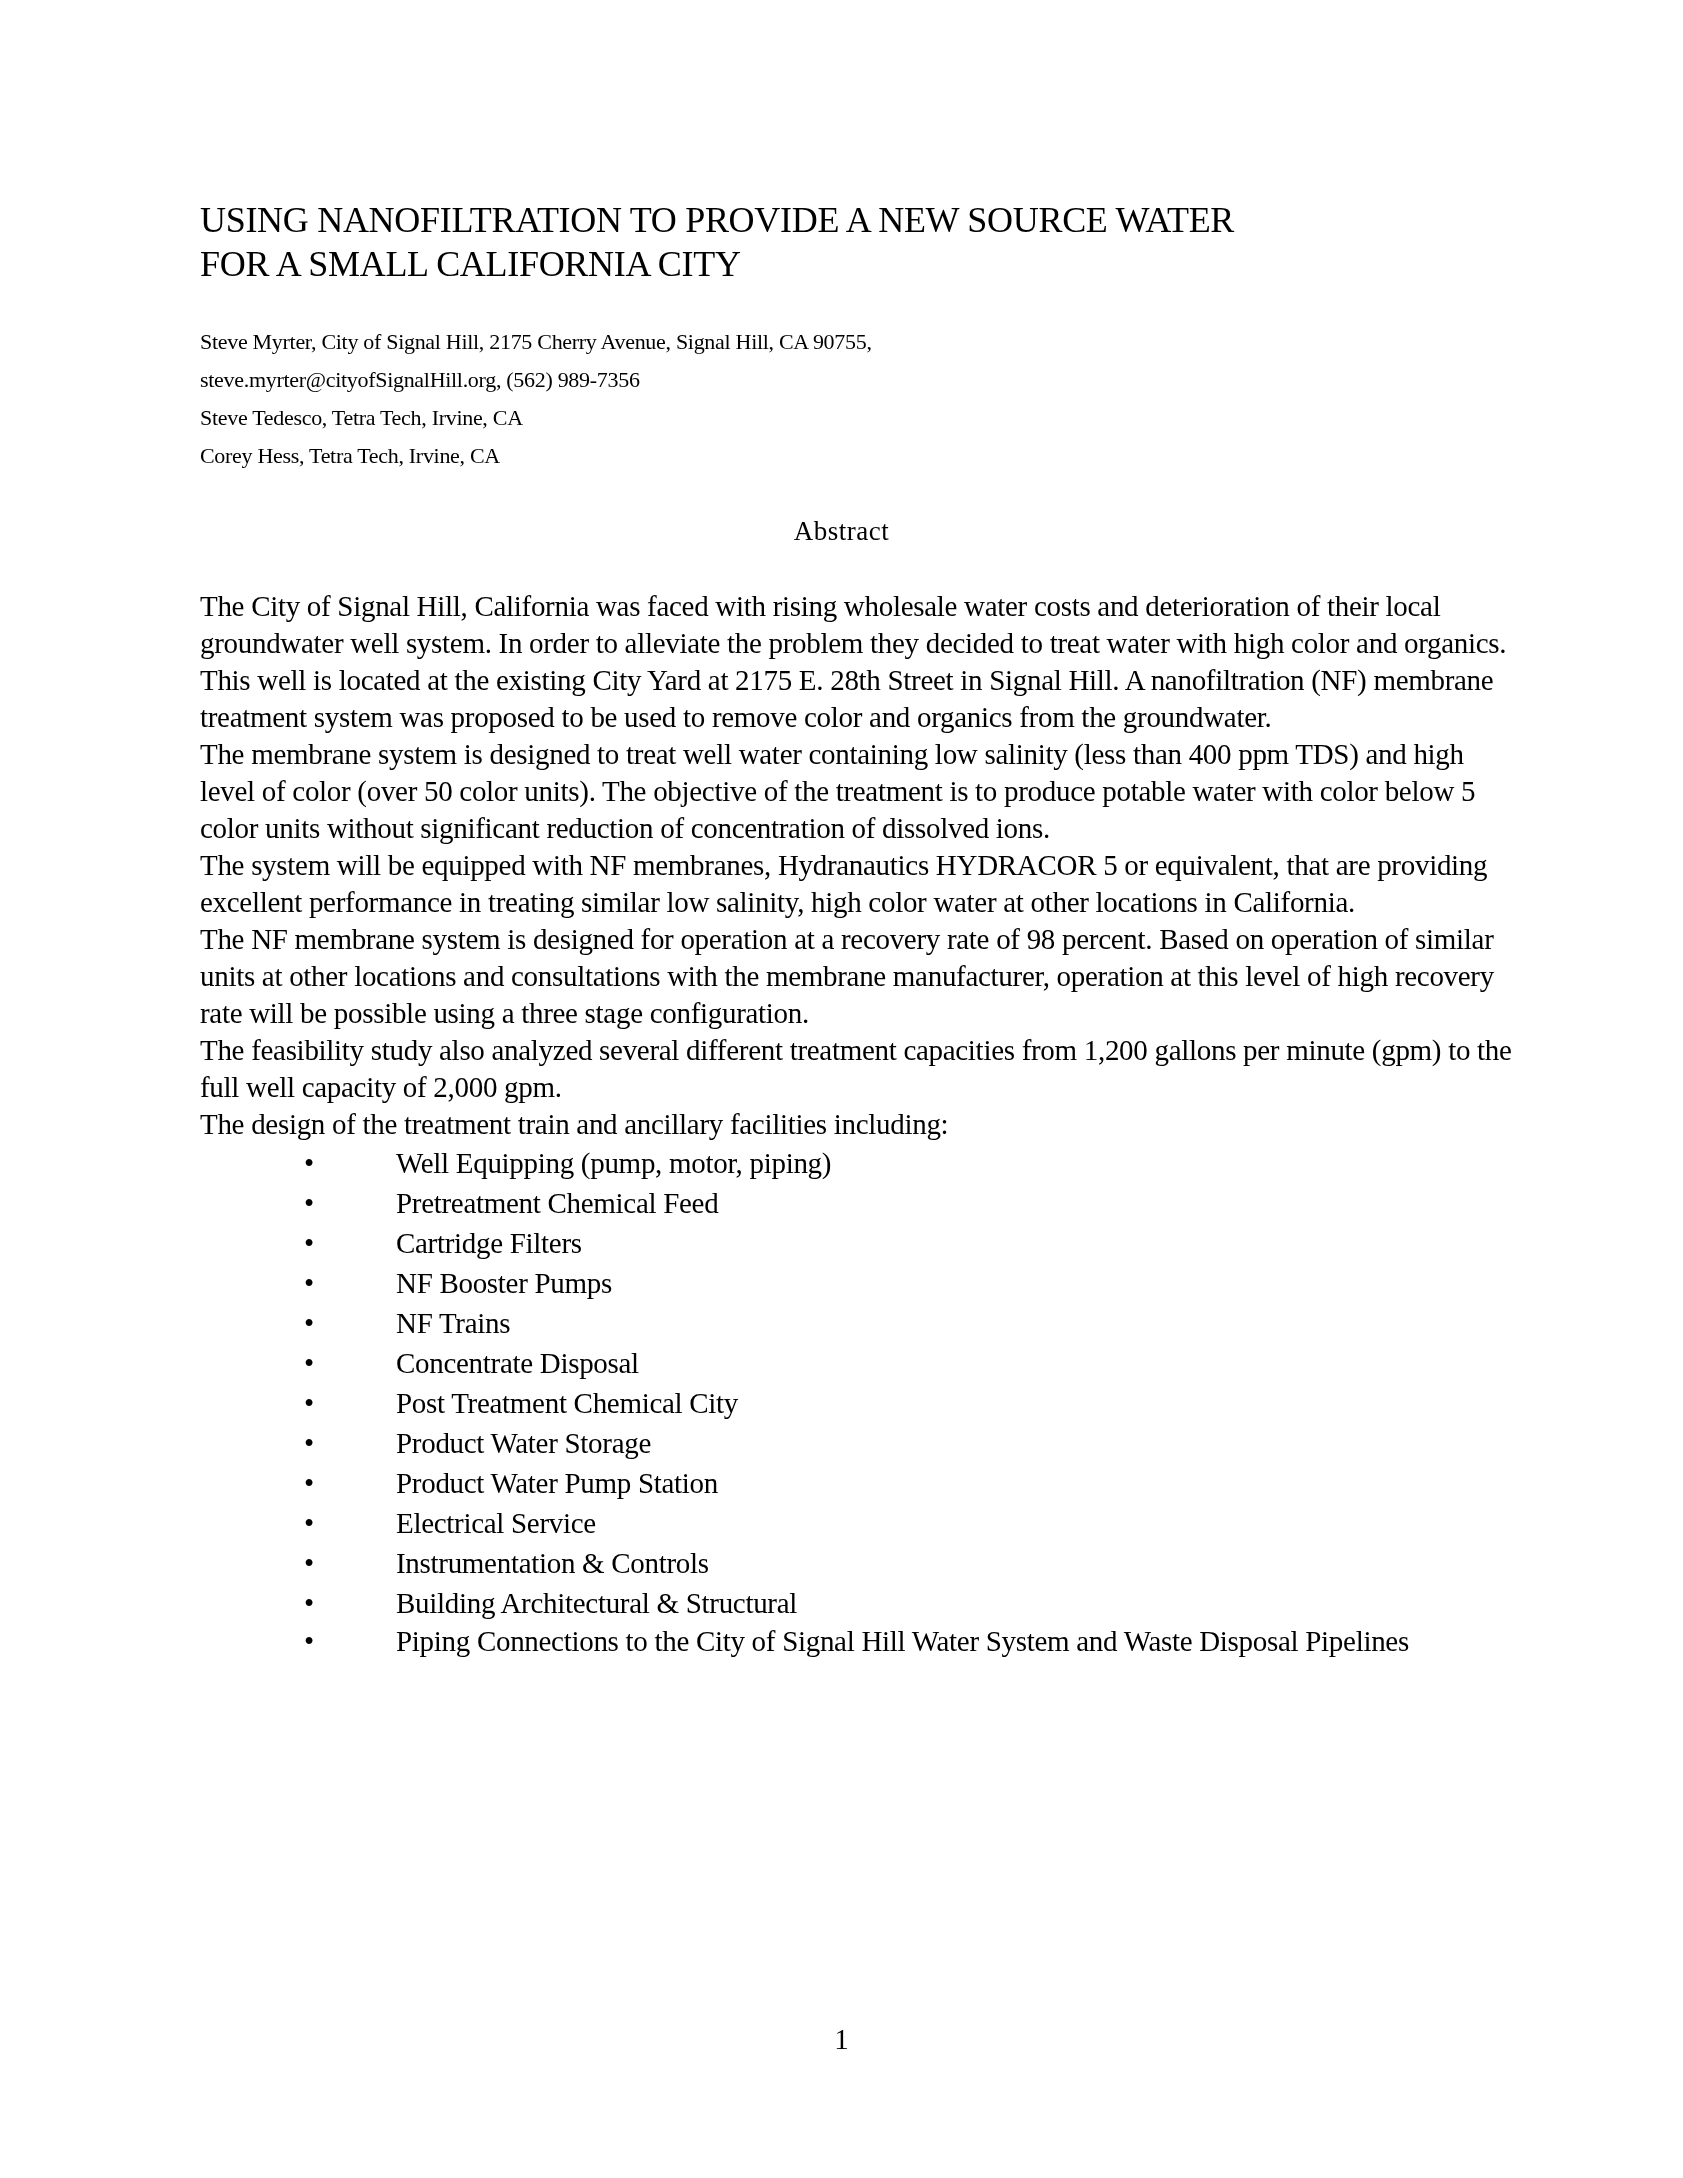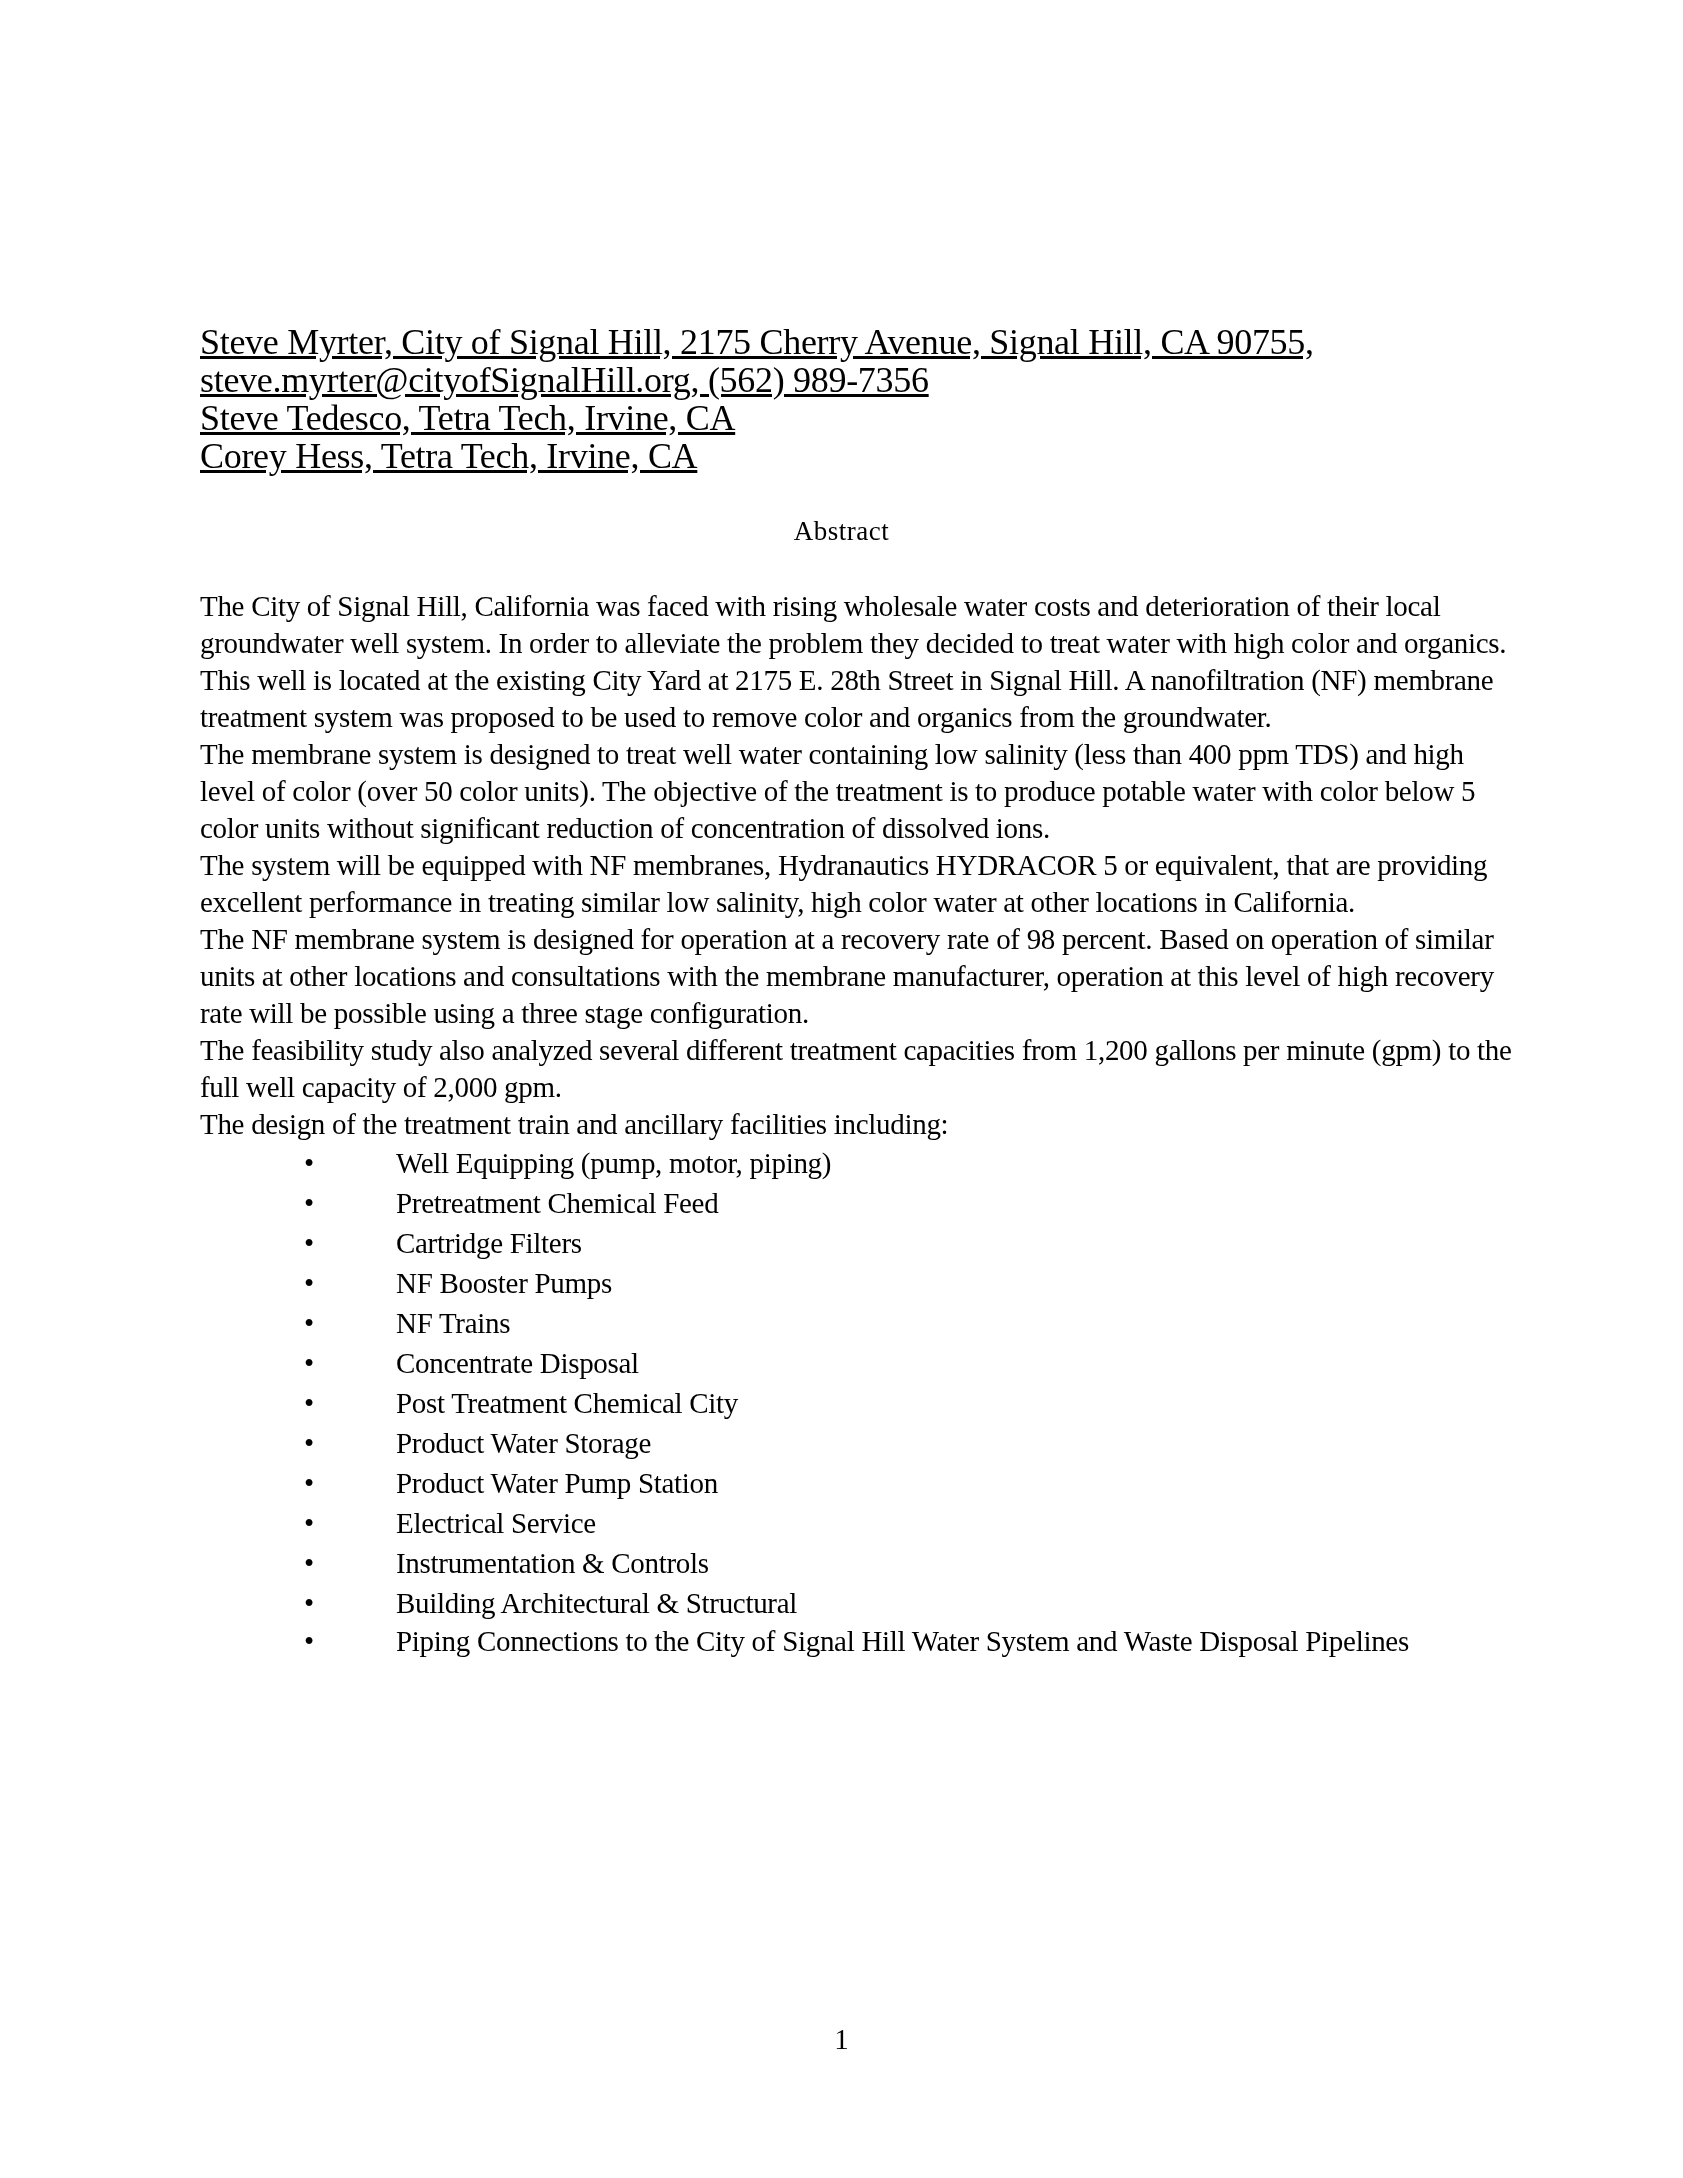--- a/index.html
+++ b/index.html
@@ -29,24 +29,23 @@
       line-height: 44px;
       letter-spacing: -0.3px;
       margin: 0;
       font-weight: normal;
     }
     .authors {
       position: absolute;
       left: 200px;
       top: 323px;
       width: 1287px;
-      font-size: 36px;
+      font-size: 22px;
       line-height: 38px;
       letter-spacing: -0.3px;
-      text-decoration: underline;
     }
     .authors div { white-space: nowrap; }
     .abstract-heading {
       position: absolute;
       left: 0;
       top: 512px;
       width: 1683px;
       text-align: center;
       font-size: 27px;
       line-height: 38px;
@@ -91,20 +90,24 @@
       text-align: center;
       font-size: 29px;
       line-height: 38px;
     }
   </style>
 </head>
 <body>
 
 <div class="page">
 
+  <h1 class="title">
+    <div>USING NANOFILTRATION TO PROVIDE A NEW SOURCE WATER</div>
+    <div>FOR A SMALL CALIFORNIA CITY</div>
+  </h1>
 
   <div class="authors">
     <div>Steve Myrter, City of Signal Hill, 2175 Cherry Avenue, Signal Hill, CA 90755,</div>
     <div>steve.myrter@cityofSignalHill.org, (562) 989-7356</div>
     <div>Steve Tedesco, Tetra Tech, Irvine, CA</div>
     <div>Corey Hess, Tetra Tech, Irvine, CA</div>
   </div>
 
   <h2 class="abstract-heading">Abstract</h2>
 

